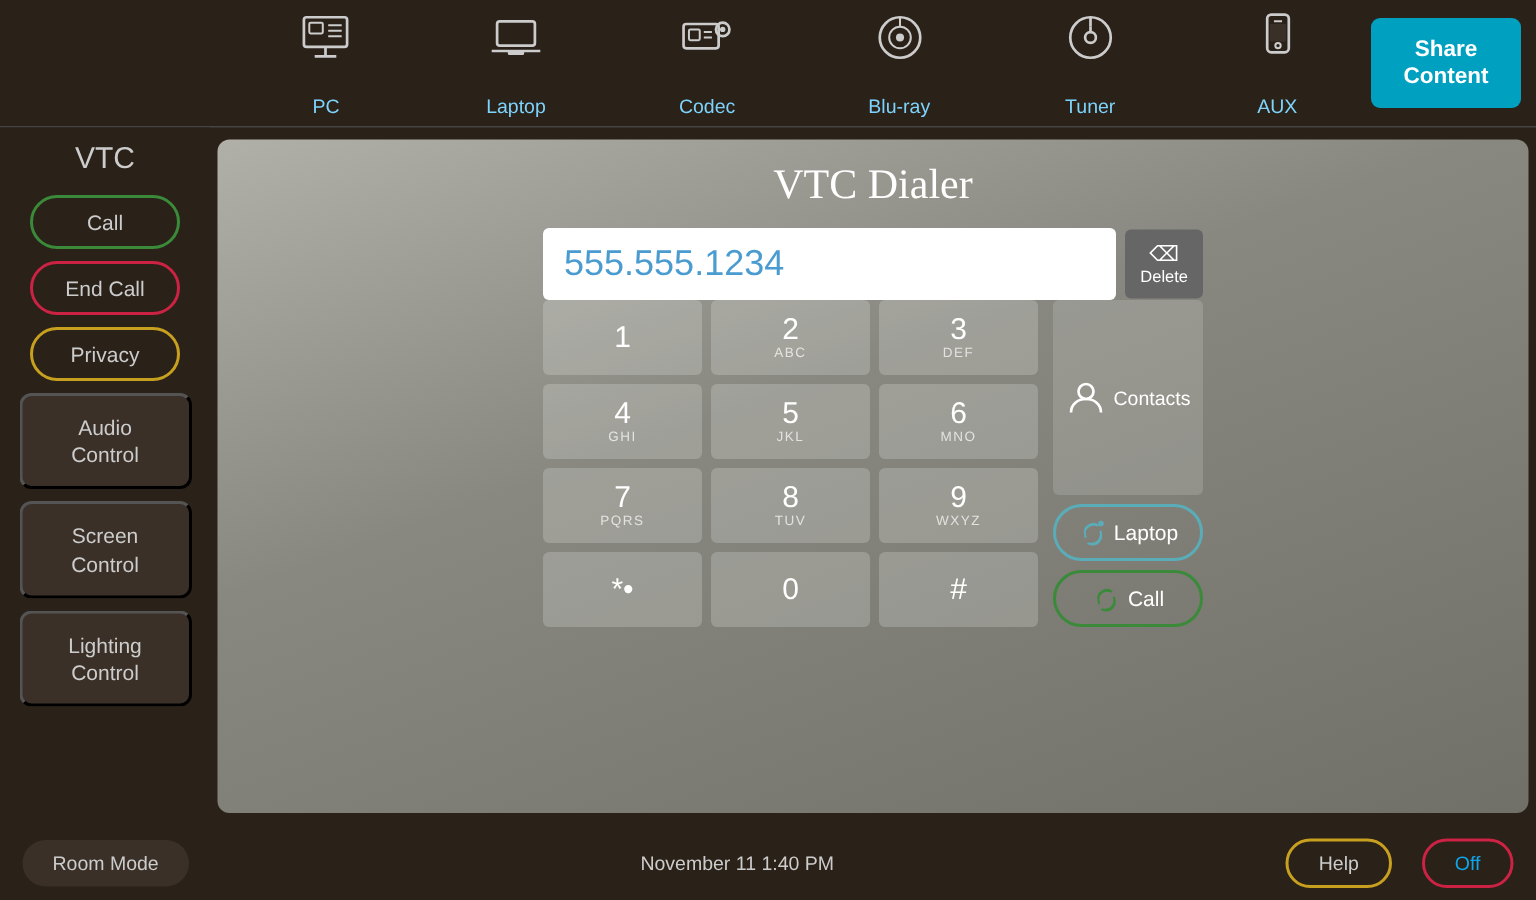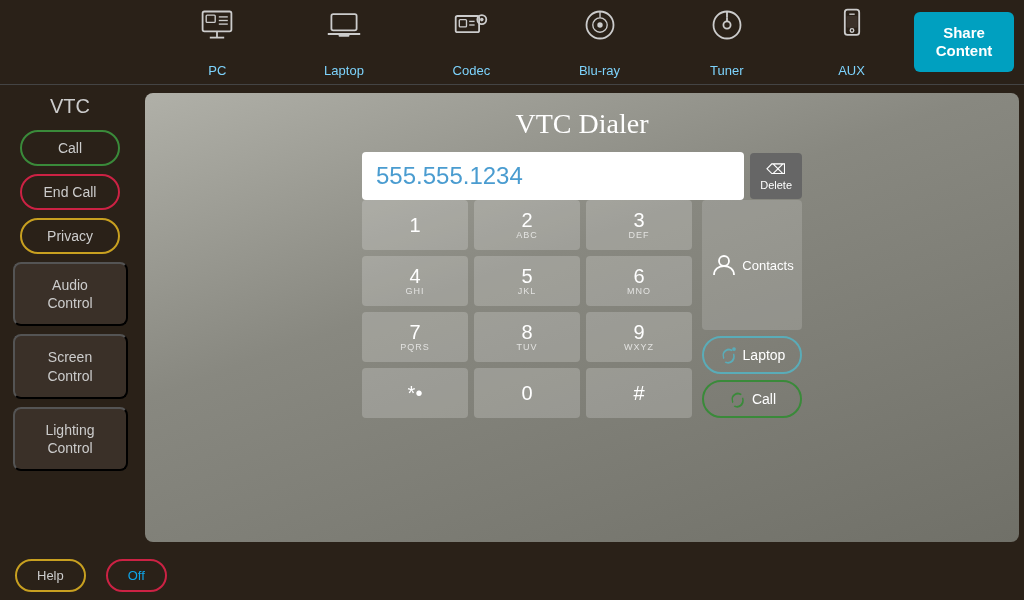--- a/index.html
+++ b/index.html
@@ -503,15 +503,17 @@
           </svg>
           <span>Call</span>
         </button>
       </div>
     </div>
   </div>
 
 </div>
 
 <div class="bottom-bar">
+  <button class="room-mode-btn">Room Mode</button>
+  <span class="bottom-datetime">November 11 1:40 PM</span>
   <button class="help-btn">Help</button>
   <button class="off-btn">Off</button>
 </div>
 
 </body></html>

